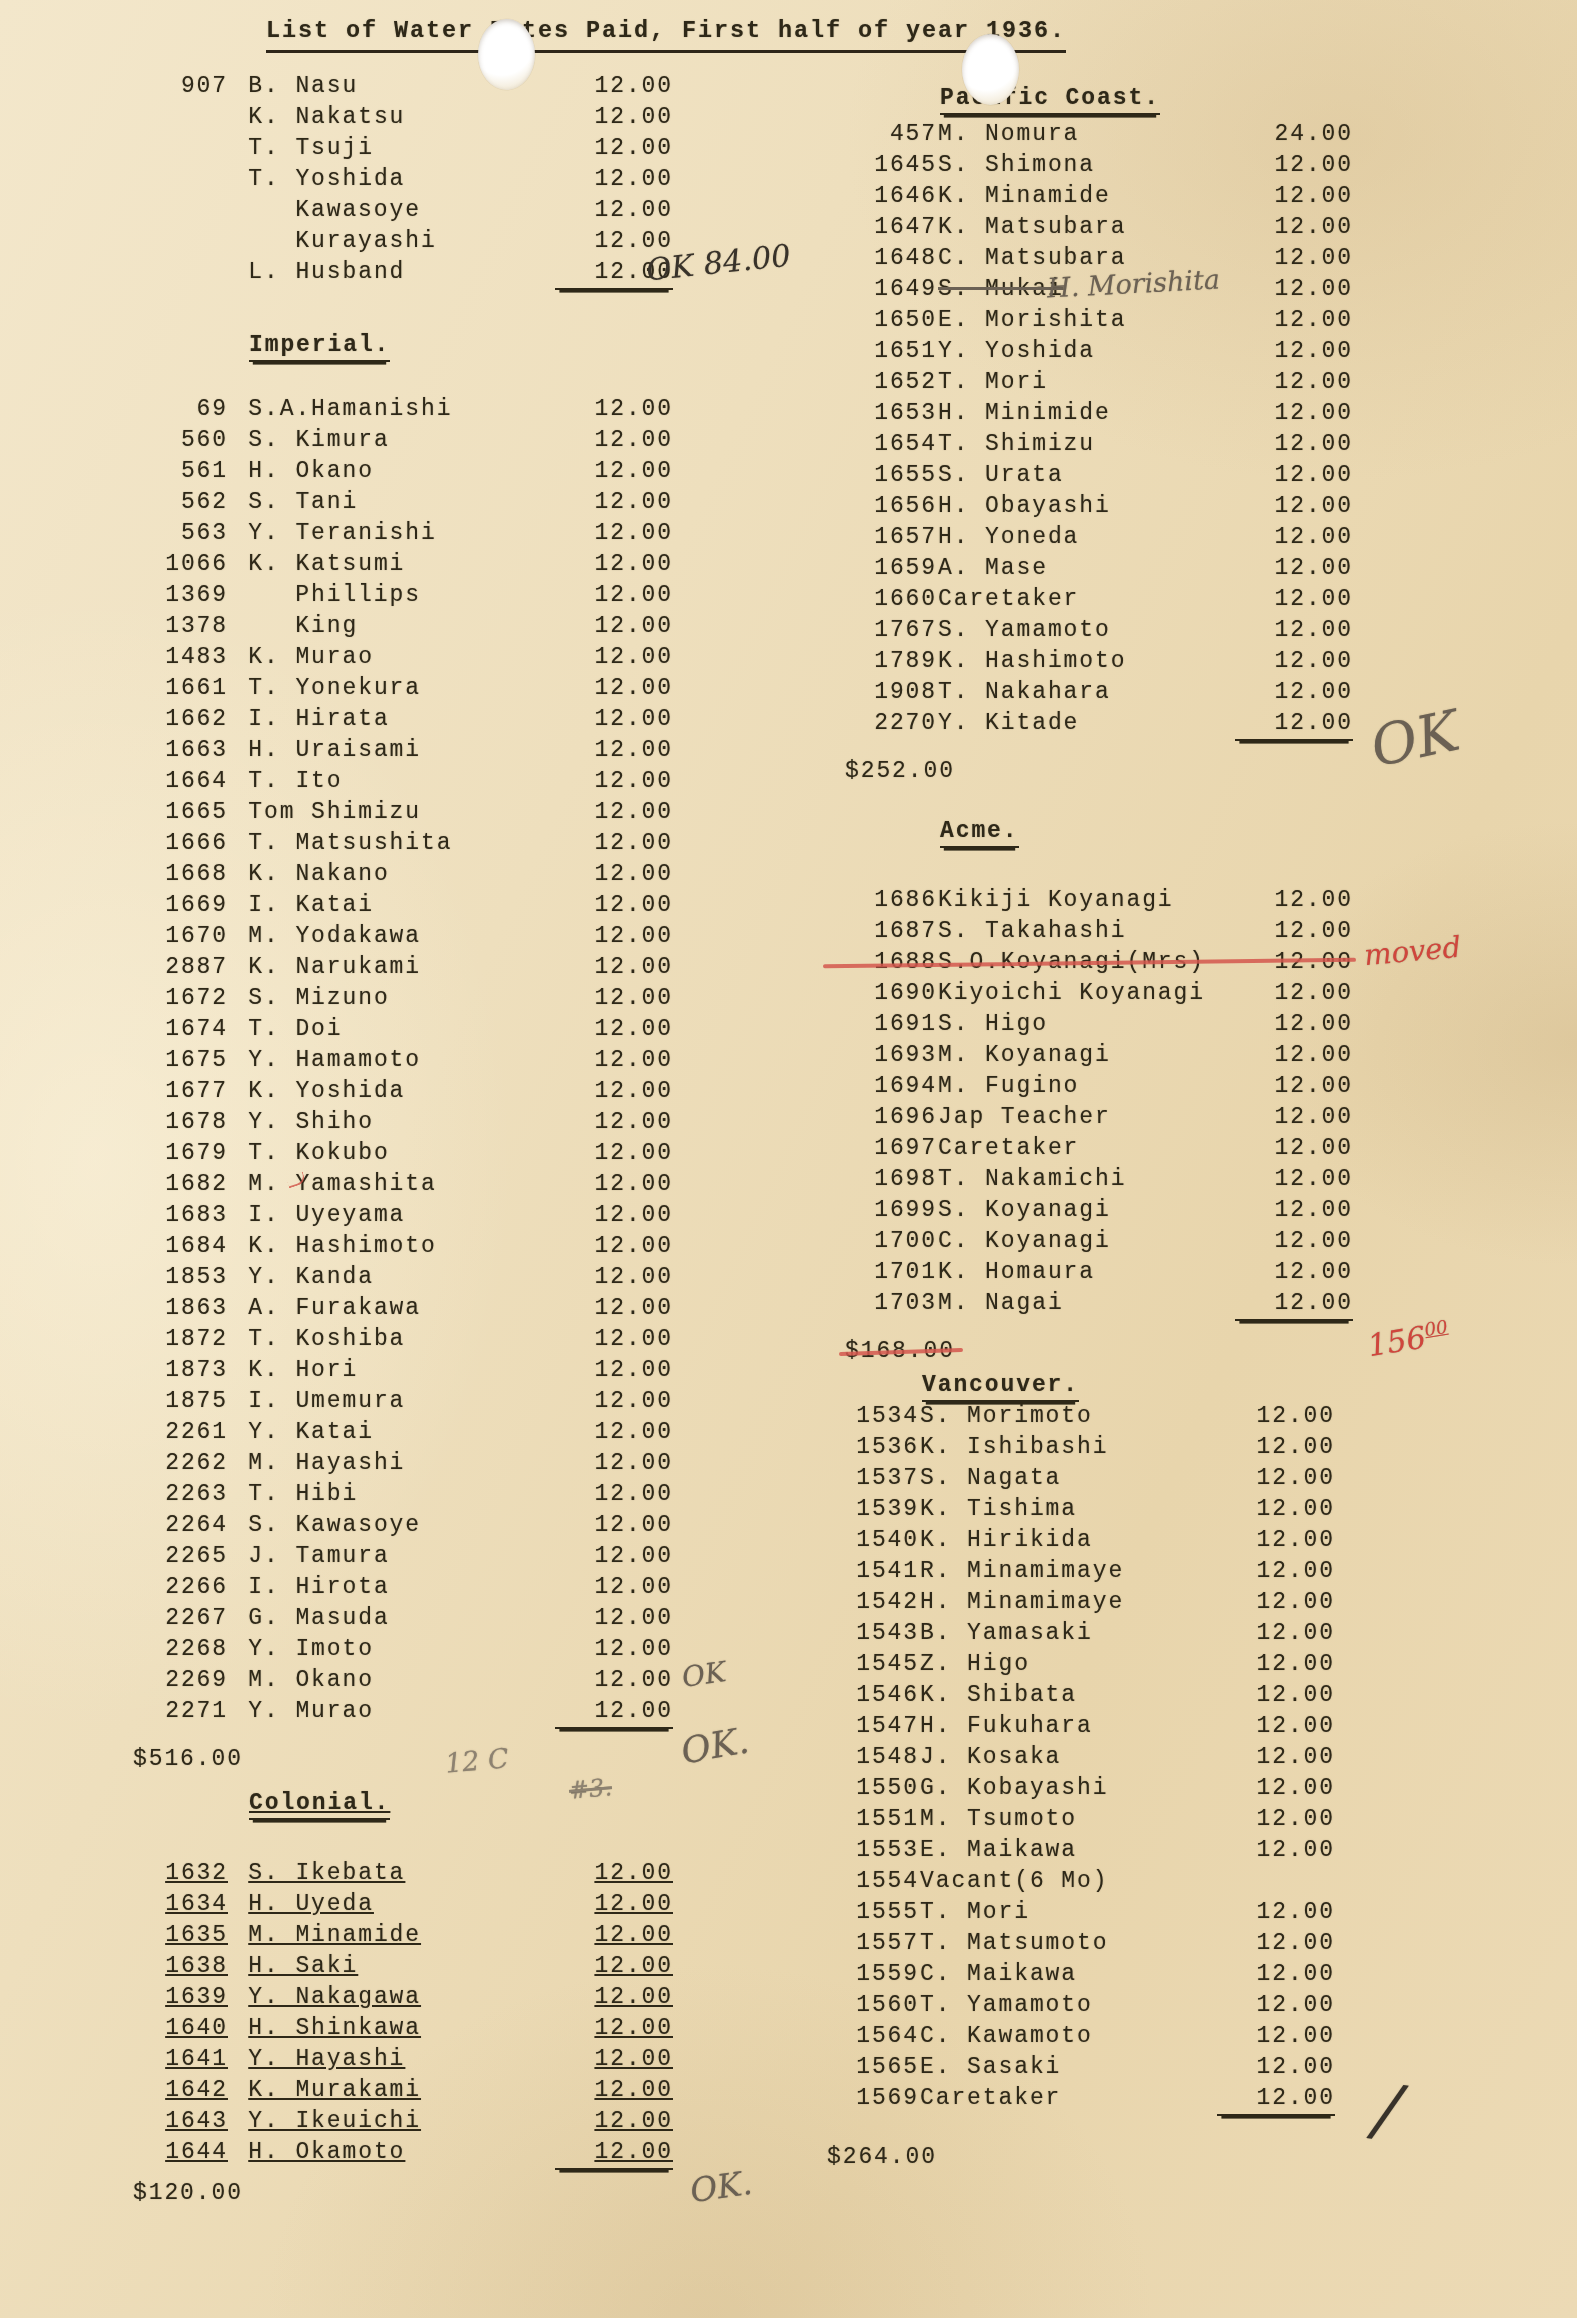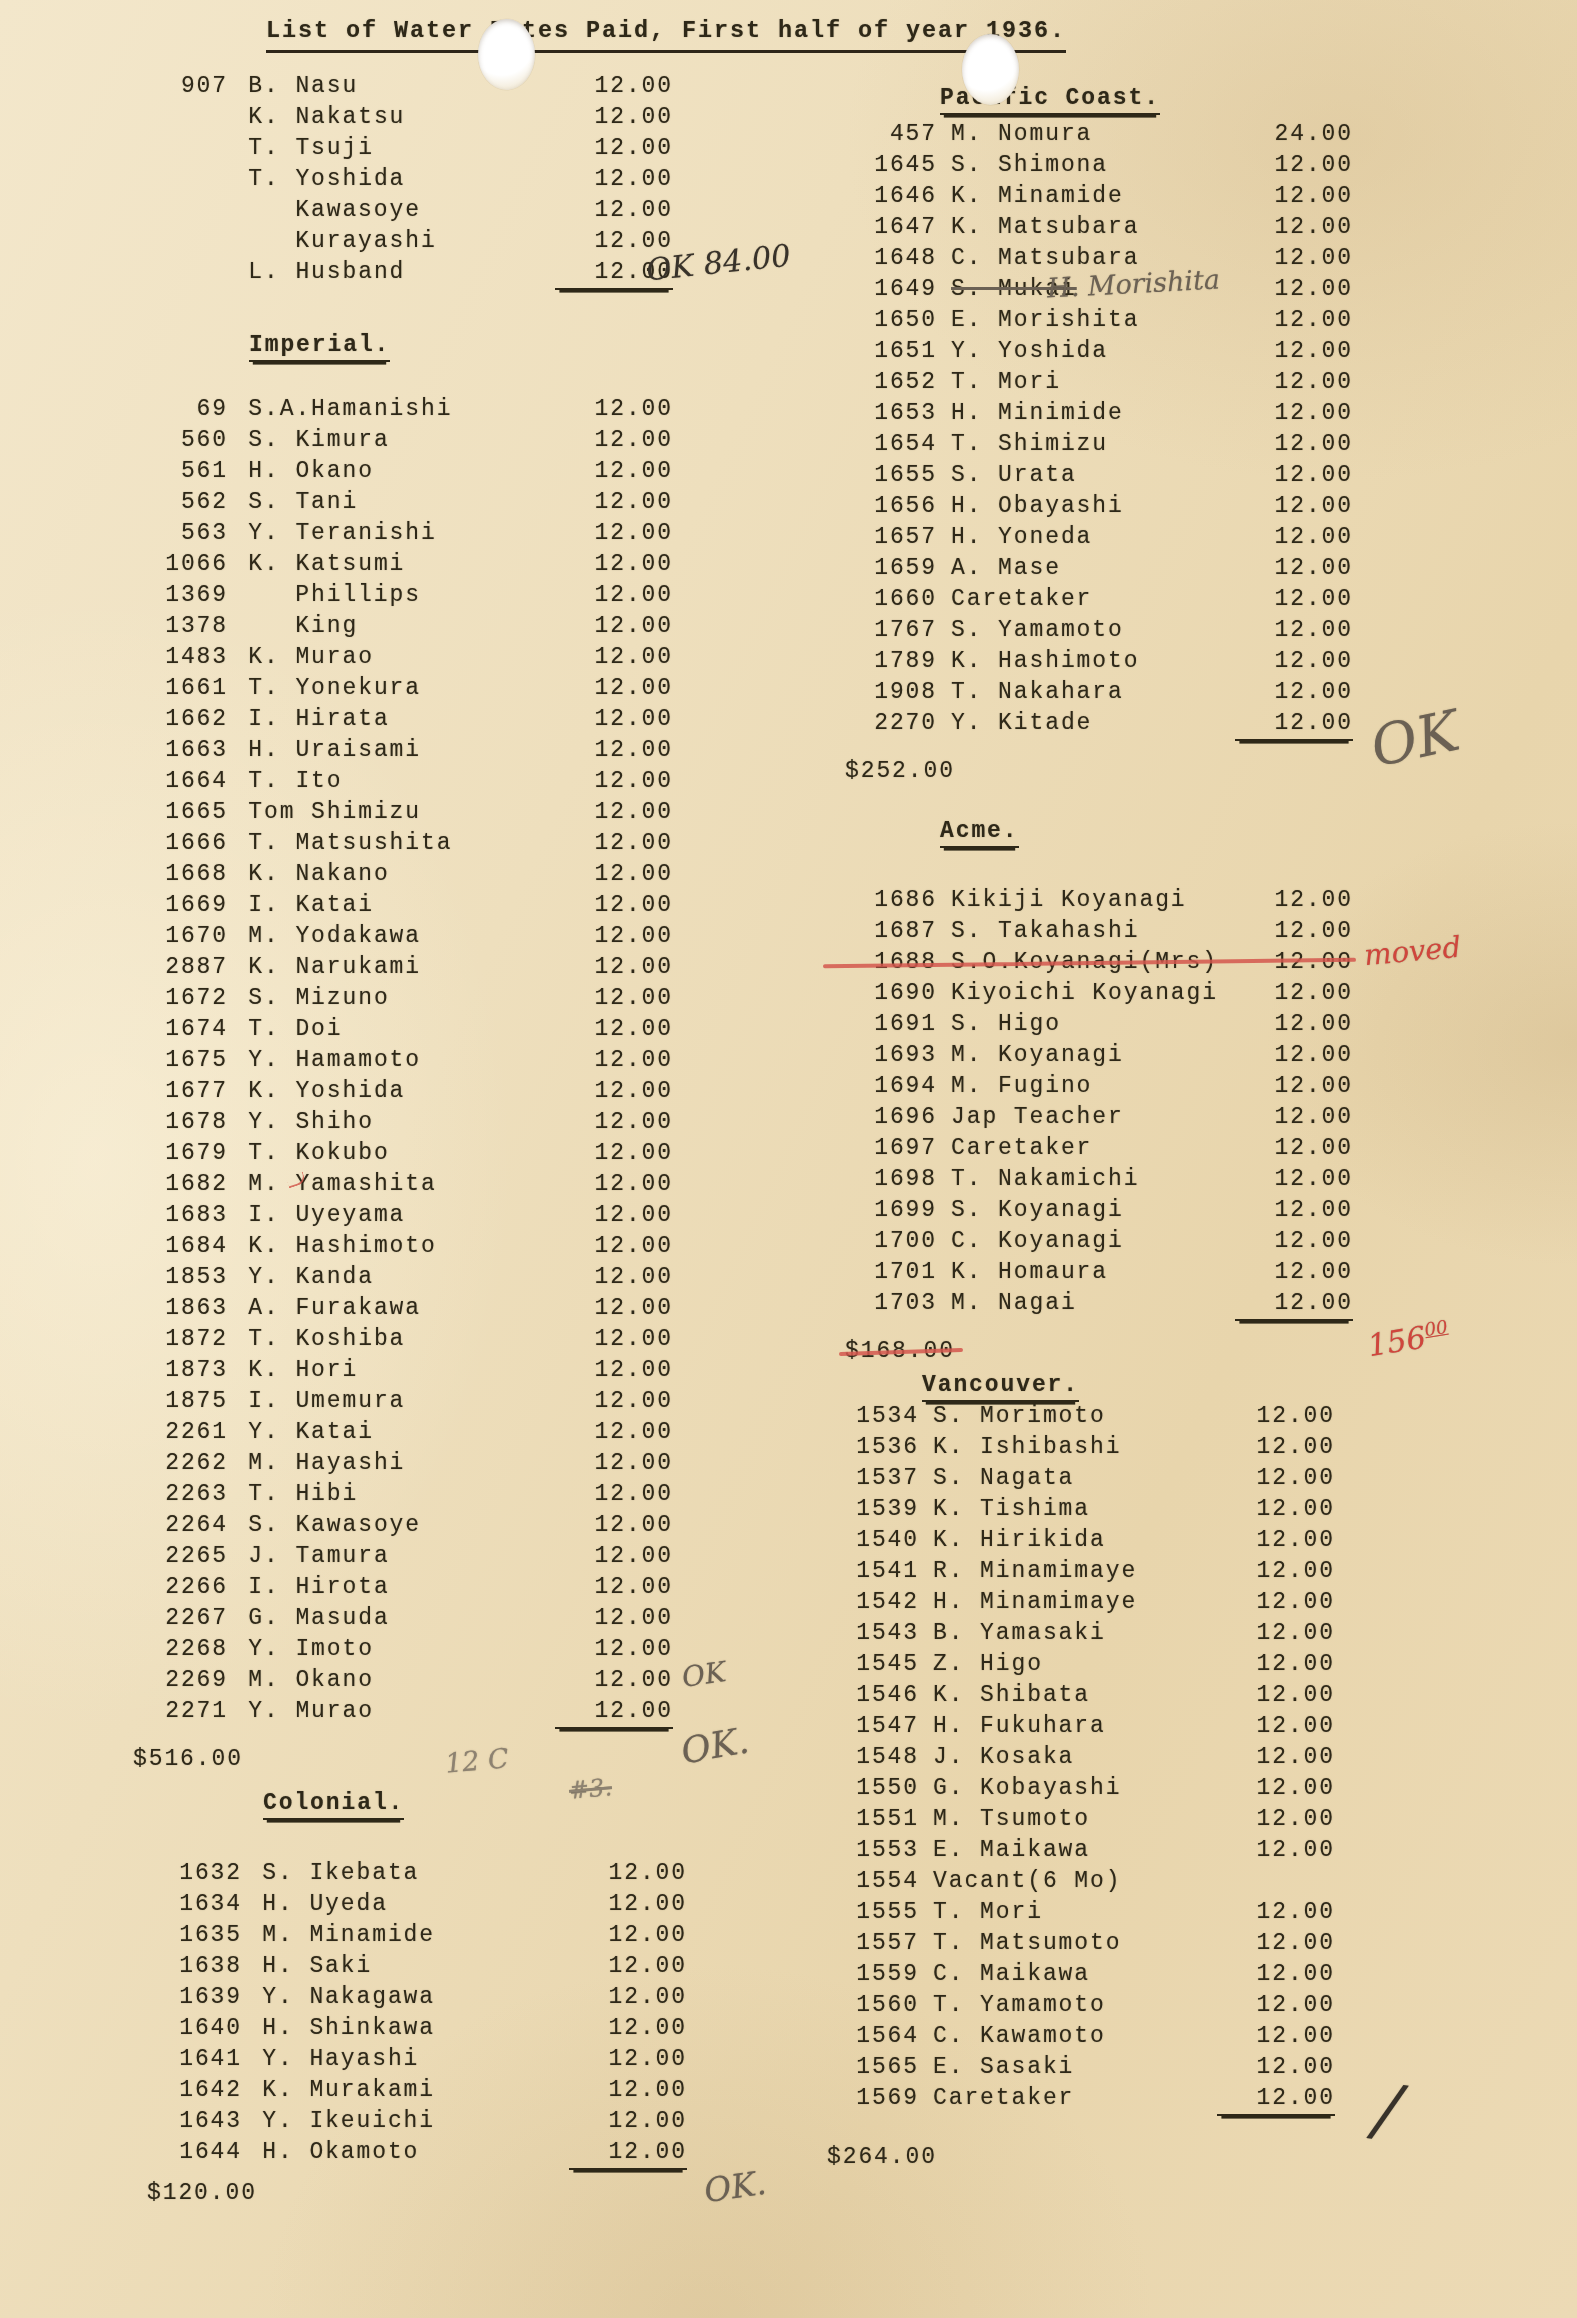--- a/index.html
+++ b/index.html
@@ -28,41 +28,41 @@
     position:absolute;z-index:5;border-radius:50%;
     background:radial-gradient(circle at 42% 35%, #ffffff 0 55%, #f4eddd 78%, #e9e0ca 100%);
     box-shadow:inset 0 1.9px 5.1px rgba(90,70,40,.28), 0 0 0 0.6px rgba(90,70,40,.08);
   }
   .hole-1{left:478px;top:19px;width:57px;height:71px;}
   .hole-2{left:962px;top:34px;width:57px;height:71px;}
 
   section{position:absolute;font-size:23px;}
   #sec-l0{left:133px;top:71px;width:540px;}
   #sec-l1{left:133px;top:330px;width:540px;}
-  #sec-l2{left:147px;top:1788px;width:540px;}
+  #sec-l2{left:133px;top:1788px;width:540px;text-decoration:underline;}
   #sec-r0{left:845px;top:83px;width:508px;}
   #sec-r1{left:845px;top:816px;width:508px;}
   #sec-r2{left:827px;top:1370px;width:508px;}
 
   .sec-header{height:31px;line-height:31px;padding-left:116px;white-space:nowrap;}
   #sec-r0 .sec-header,#sec-r1 .sec-header,#sec-r2 .sec-header{padding-left:95px;}
   #sec-l1 .sec-header{margin-bottom:33px;}
   #sec-l2 .sec-header{margin-bottom:39px;}
   #sec-r0 .sec-header{margin-bottom:5.1px;}
   #sec-r1 .sec-header{margin-bottom:38px;}
   #sec-r2 .sec-header{margin-bottom:0;}
   .dbl-underline{
     font-weight:bold;border-bottom:2.5px solid currentColor;
     box-shadow:0 6.4px 0 -3.8px currentColor;padding-bottom:1.9px;
   }
   .row{
     position:relative;display:grid;grid-template-columns:95px 1fr 118px;column-gap:20.3px;
     height:31px;line-height:31px;white-space:pre;
   }
-  #sec-r0 .row,#sec-r1 .row,#sec-r2 .row{grid-template-columns:92px 1fr 118px;column-gap:14px;}
+  #sec-r0 .row,#sec-r1 .row,#sec-r2 .row{grid-template-columns:92px 1fr 118px;column-gap:1px;}
   .no{text-align:right;}
   .nm.indent{padding-left:47px;}
   .amt{text-align:right;}
   .amt-final{
     border-bottom:2.5px solid currentColor;
     box-shadow:0 7px 0 -4.4px currentColor;
     margin-bottom:5.1px;
   }
   .strike-pencil{text-decoration:line-through;text-decoration-thickness:3.2px;text-decoration-color:#6b6154;}
   .row.strike-red::after{

